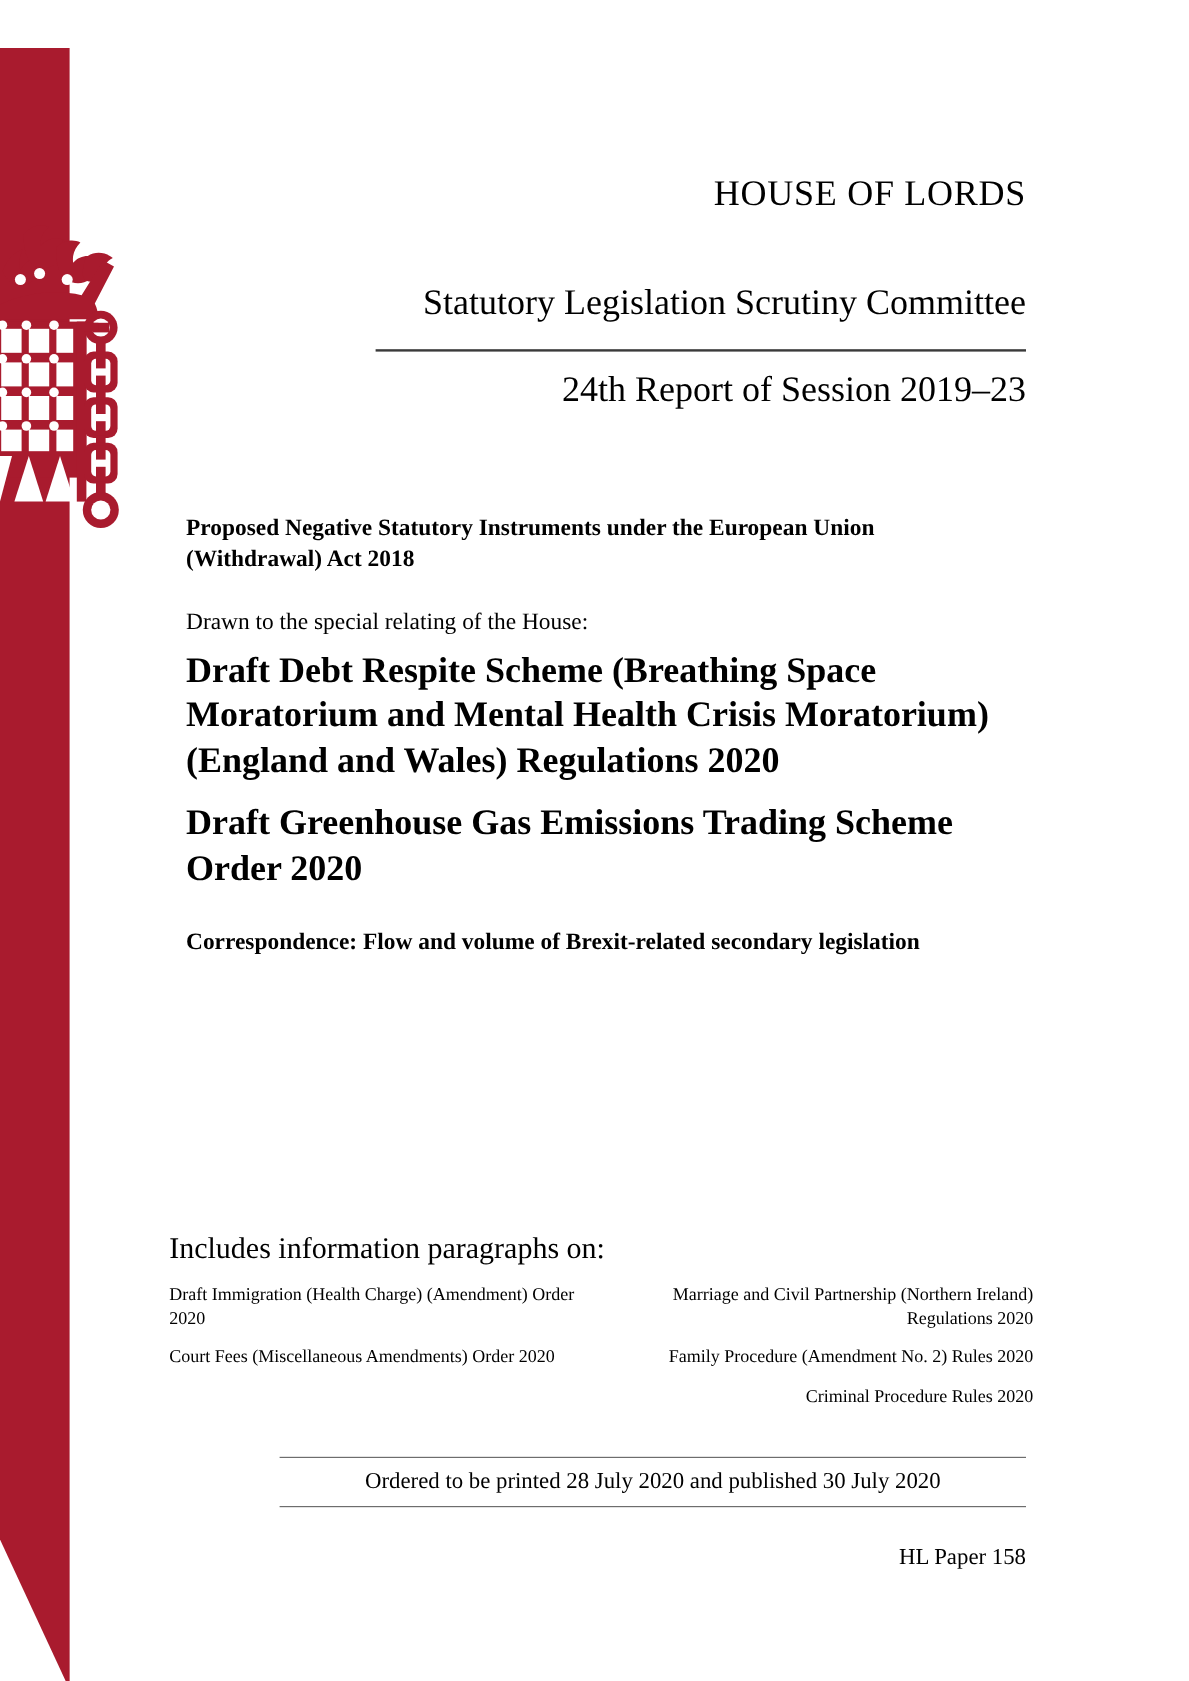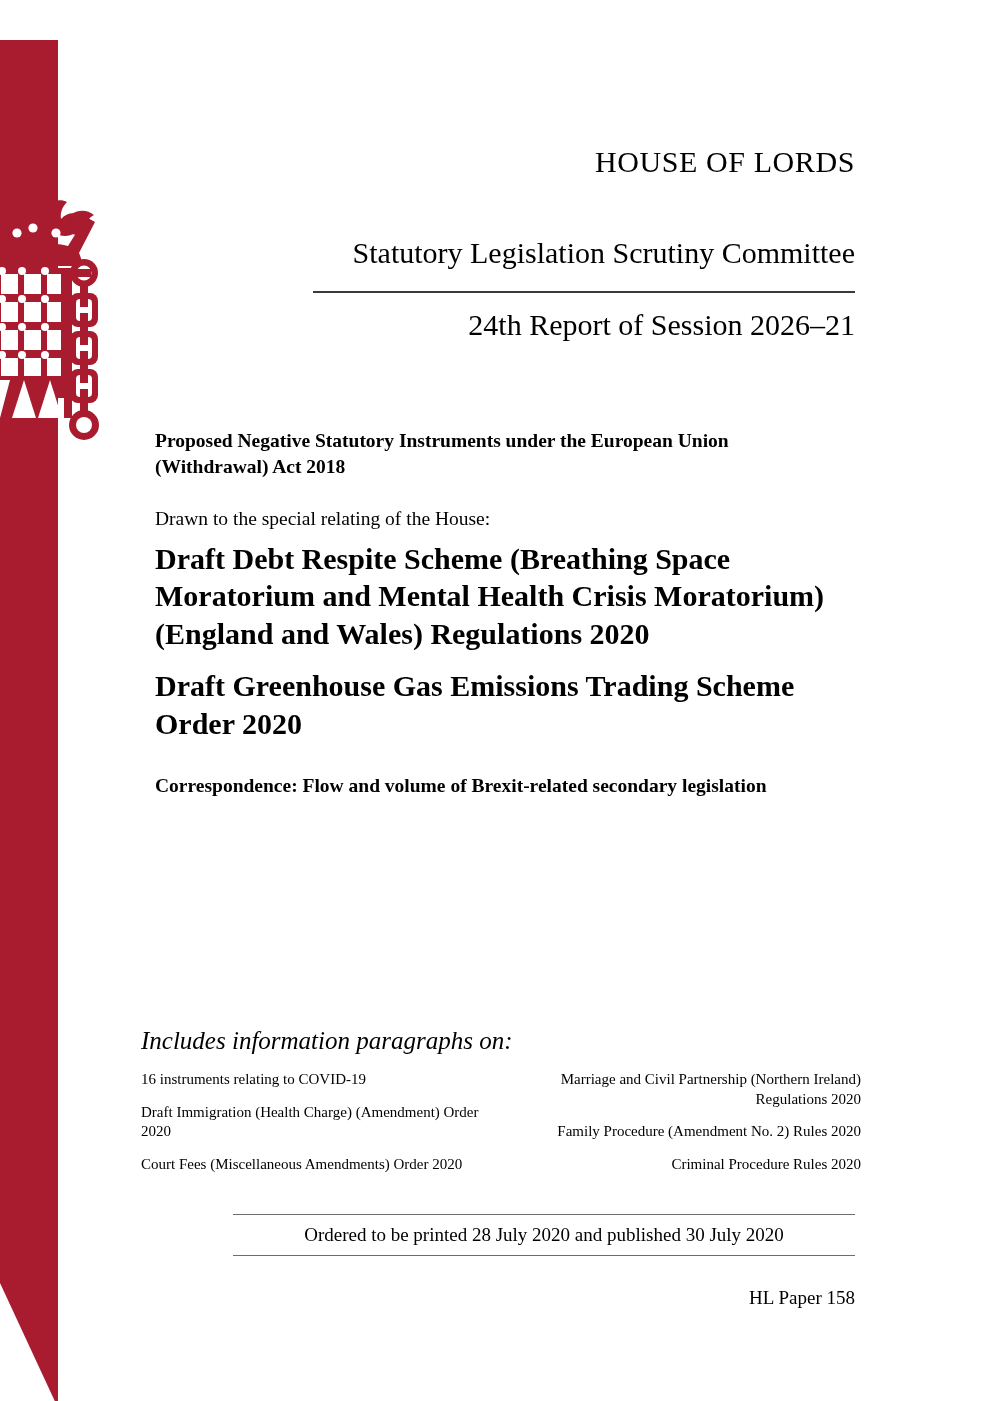--- a/index.html
+++ b/index.html
@@ -105,21 +105,20 @@
   #includes-block {
     position: absolute;
     left: 141px;
     top: 986px;
     width: 720px;
   }
   #includes-heading {
     font-size: 25px;
     line-height: 1.2;
     margin: 0 0 14px 0;
-    font-style: italic;
   }
   #includes-cols {
     display: flex;
     gap: 0;
   }
   .info-col {
     box-sizing: border-box;
   }
   .info-col.left  { width: 367px; padding-right: 18px; }
   .info-col.right { width: 353px; text-align: right; }
@@ -287,41 +286,40 @@
       </g>
     </g>
   </svg>
 
   <div class="header-block" id="house-of-lords">HOUSE OF LORDS</div>
 
   <div class="header-block" id="committee-name">Statutory Legislation Scrutiny Committee</div>
 
   <div id="header-rule"></div>
 
-  <div class="header-block" id="report-session">24th Report of Session 2026–21</div>
+  <div class="header-block" id="report-session">24th Report of Session 2019–23</div>
 
   <div id="body-col">
 
     <p class="subject-heading">Proposed Negative Statutory Instruments under the European Union (Withdrawal) Act 2018</p>
 
     <p class="drawn-label">Drawn to the special relating of the House:</p>
 
     <p class="si-title">Draft Debt Respite Scheme (Breathing Space Moratorium and Mental Health Crisis Moratorium) (England and Wales) Regulations 2020</p>
 
     <p class="si-title last">Draft Greenhouse Gas Emissions Trading Scheme Order 2020</p>
 
     <p class="correspondence">Correspondence: Flow and volume of Brexit-related secondary legislation</p>
   </div>
 
   <div id="includes-block">
     <div id="includes-heading">Includes information paragraphs on:</div>
 
     <div id="includes-cols">
       <div class="info-col left">
-        <p class="info-item">16 instruments relating to COVID-19</p>
         <p class="info-item">Draft Immigration (Health Charge) (Amendment) Order 2020</p>
         <p class="info-item">Court Fees (Miscellaneous Amendments) Order 2020</p>
       </div>
       <div class="info-col right">
         <p class="info-item">Marriage and Civil Partnership (Northern Ireland) Regulations 2020</p>
         <p class="info-item">Family Procedure (Amendment No. 2) Rules 2020</p>
         <p class="info-item">Criminal Procedure Rules 2020</p>
       </div>
     </div>
   </div>

